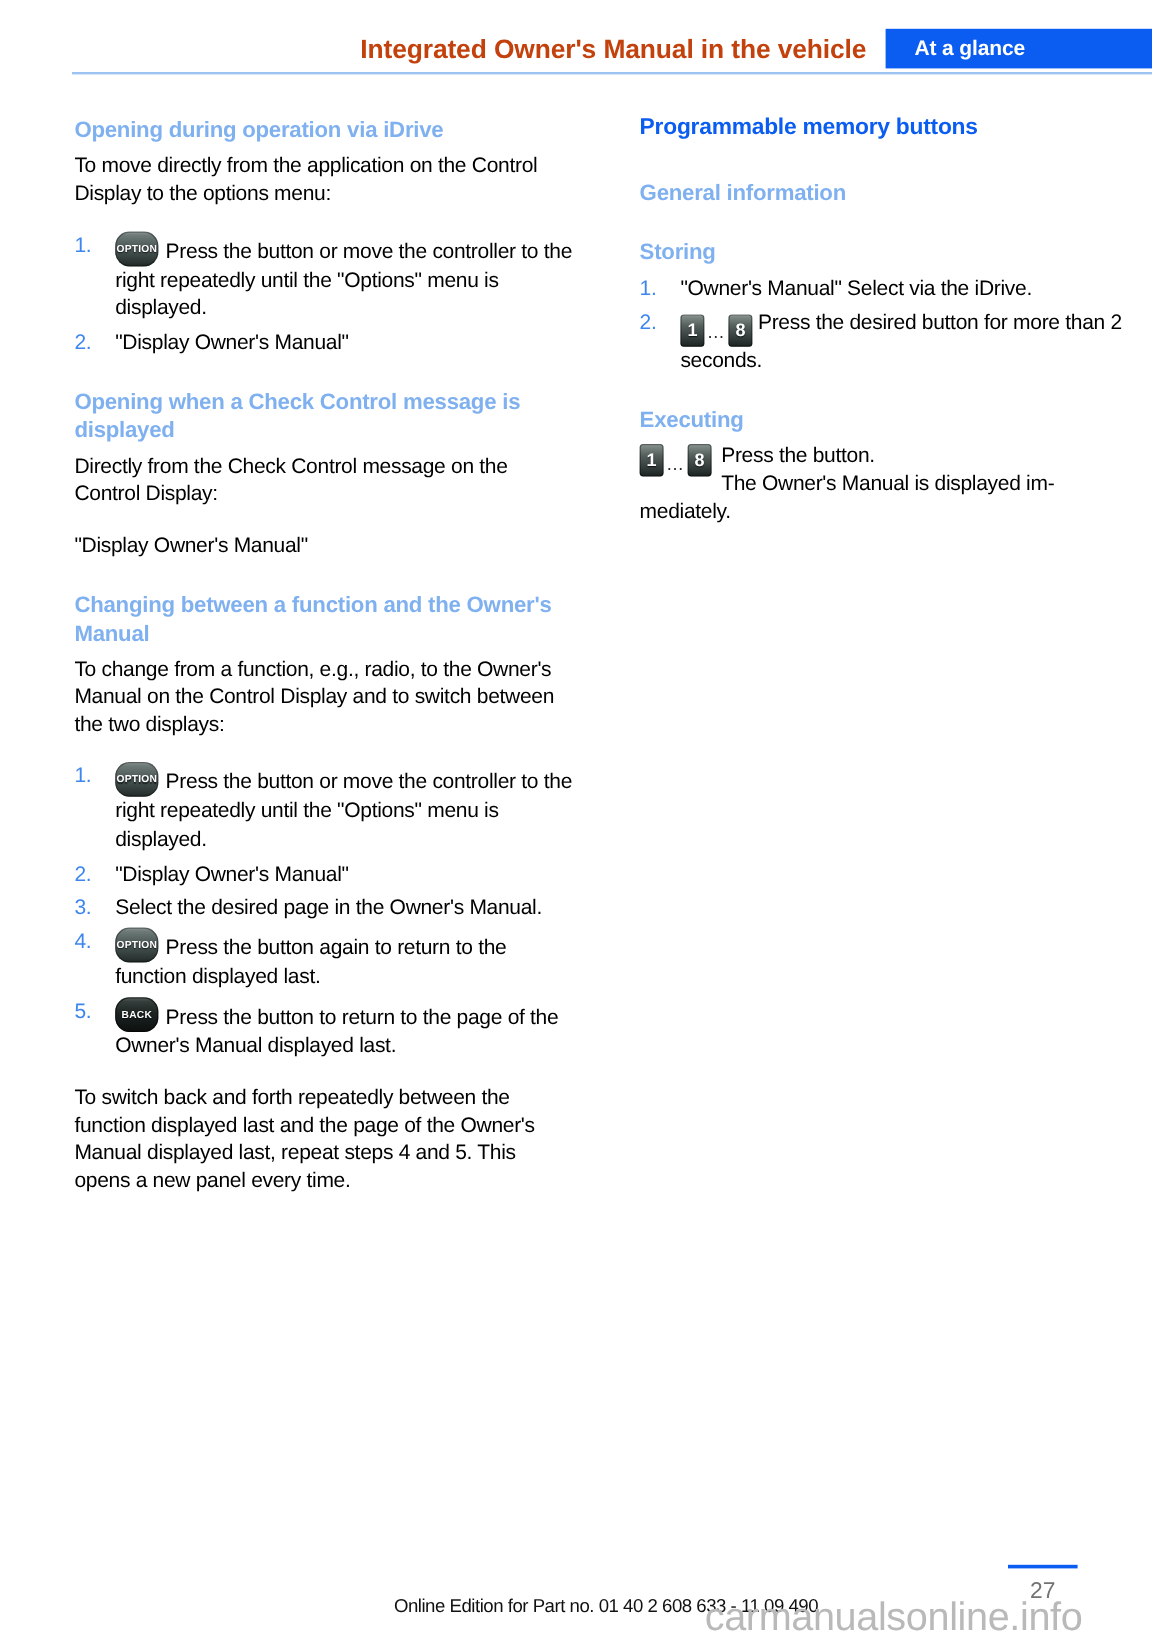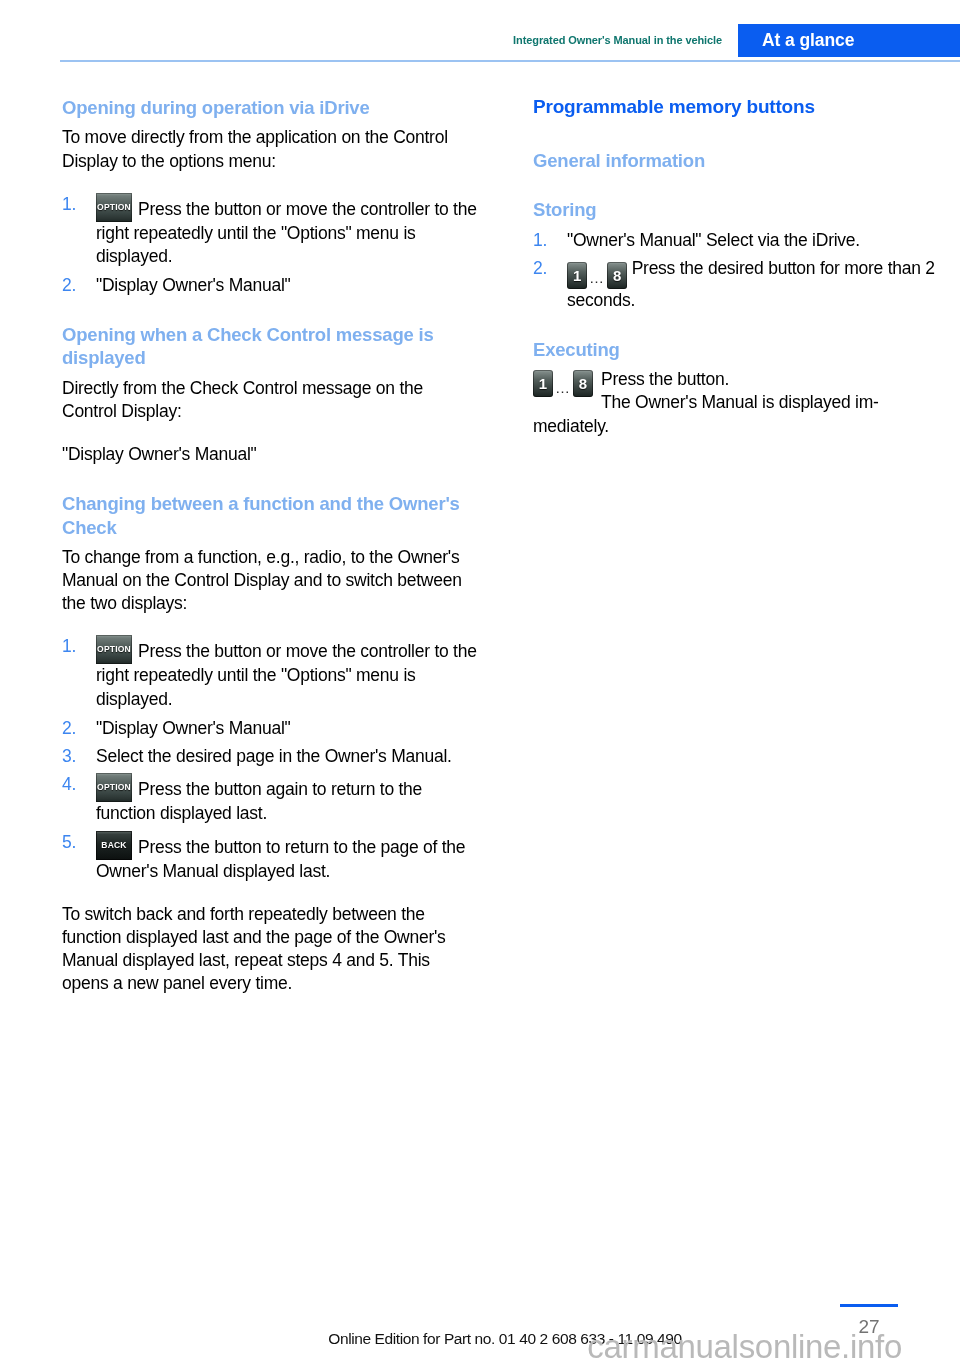--- a/index.html
+++ b/index.html
@@ -24,23 +24,23 @@
     width: 960px;
     height: 33px;
   }
   .header-inner {
     display: flex;
     align-items: stretch;
     justify-content: flex-end;
     height: 33px;
   }
   .header-chapter {
-    color: #0f766e;
-    font-weight: bold;
-    font-size: 11px;
+    color: #c2410c;
+    font-weight: bold;
+    font-size: 22px;
     line-height: 33px;
     padding-right: 16px;
     white-space: nowrap;
     letter-spacing: -0.1px;
   }
   .header-section {
     background: #0a5df0;
     color: #ffffff;
     font-weight: bold;
     font-size: 17.5px;
@@ -127,21 +127,21 @@
   ol.steps li.with-icon {
     margin-bottom: 6px;
   }
 
   
   .btn-icon {
     display: inline-block;
     vertical-align: -7px;
     width: 36px;
     height: 29px;
-    border-radius: 0;
+    border-radius: 12px;
     position: relative;
     margin-right: 6px;
     text-align: center;
     overflow: hidden;
   }
   .btn-icon .cap {
     font-size: 8.5px;
     font-weight: bold;
     color: #ffffff;
     line-height: 29px;
@@ -293,21 +293,21 @@
       <li>
         <span class="num">2.</span>
         <span>"Display Owner's Manual"</span>
       </li>
     </ol>
 
     <h2 class="sub-title spaced-top">Opening when a Check Control message is displayed</h2>
     <p class="body">Directly from the Check Control message on the Control Display:</p>
     <p class="body gap-above">"Display Owner's Manual"</p>
 
-    <h2 class="sub-title spaced-top">Changing between a function and the Owner's Check</h2>
+    <h2 class="sub-title spaced-top">Changing between a function and the Owner's Manual</h2>
     <p class="body gap-below">To change from a function, e.g., radio, to the Owner's Manual on the Control Display and to switch between the two displays:</p>
 
     <ol class="steps">
       <li class="with-icon">
         <span class="num">1.</span>
         <span class="btn-icon btn-option">
           <span class="cap">OPTION</span>
         </span><span>Press the button or move the controller to the right repeatedly until the "Options" menu is displayed.</span>
       </li>
       <li>

